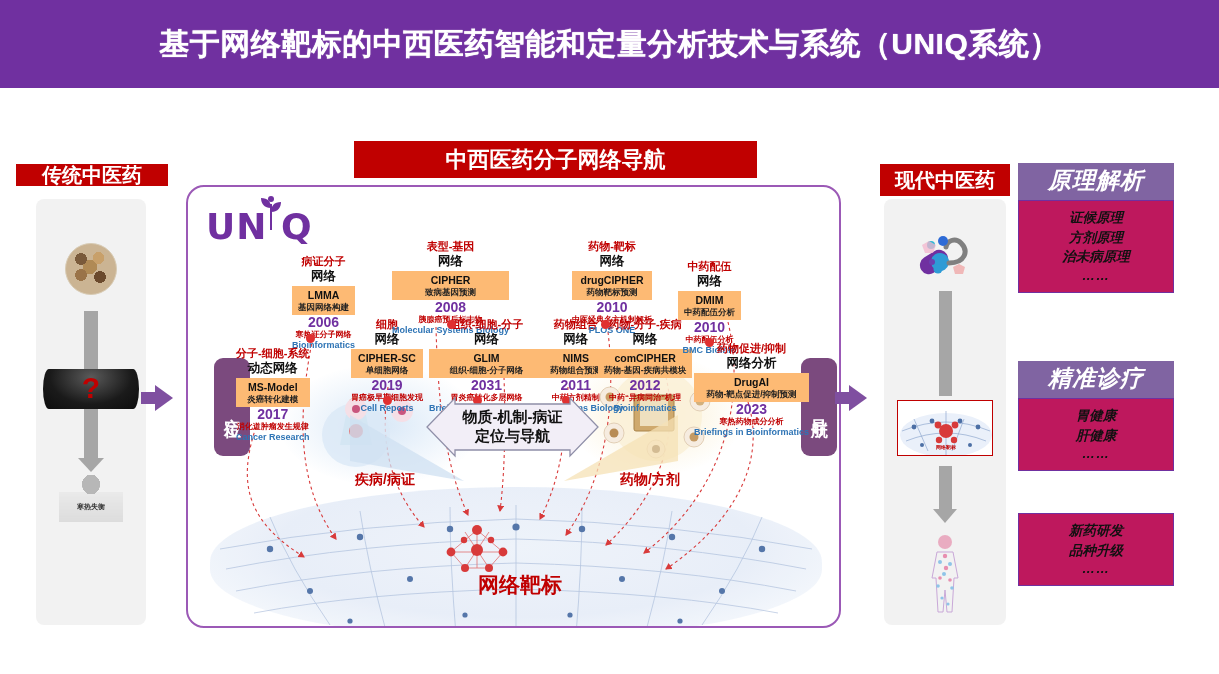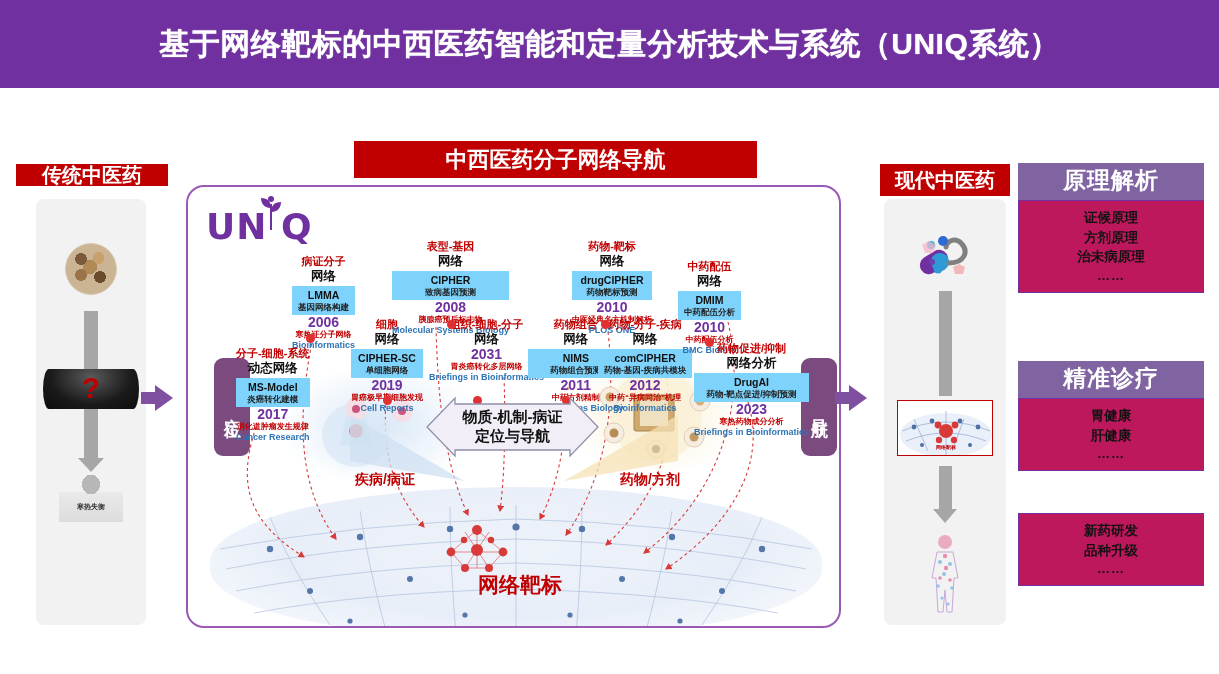--- a/index.html
+++ b/index.html
@@ -173,21 +173,21 @@
   
   .node { position: absolute; text-align: center; z-index: 4; }
   .node .cat {
     color: #C00000; font-size: 11px; font-weight: bold; line-height: 1.25;
     white-space: nowrap;
   }
   .node .cat2 {
     color: #111; font-size: 12.5px; font-weight: bold; line-height: 1.2;
   }
   .node .card {
-    background: #7dd3fc; padding: 3px 6px 2px; margin-top: 2px;
+    background: #fdba74; padding: 3px 6px 2px; margin-top: 2px;
   }
   .node .name {
     color: #111; font-size: 10.5px; font-weight: bold; line-height: 1.25;
     white-space: nowrap;
   }
   .node .desc {
     color: #222; font-size: 8.5px; font-weight: bold; line-height: 1.3;
     white-space: nowrap;
   }
   .node .year {
@@ -252,21 +252,21 @@
   #right-arrow-stem2::after {
     content: ""; position: absolute; left: 50%; bottom: -13px; transform: translateX(-50%);
     border-left: 12px solid transparent; border-right: 12px solid transparent;
     border-top: 14px solid #A6A6A6;
   }
   #right-body {
     margin-top: 22px; width: 70px; height: 86px; position: relative;
   }
 
   
-  .feature { position: absolute; width: 186px; }
+  .feature { position: absolute; width: 156px; font-style: italic; }
   .feature-head {
     background: #8064A2; color: #ffffff; font-size: 23px; font-weight: bold;
     text-align: center; padding: 2px 0 4px; letter-spacing: 1px;
   }
   .feature-body {
     border: 1.3px solid #7030A0; background: #be185d;
     text-align: center; padding: 7px 0 6px;
     font-size: 13.5px; font-weight: bold; color: #111; line-height: 1.45;
   }
   .feature-body .dots { font-size: 13px; letter-spacing: 1px; }
@@ -480,20 +480,24 @@
   </div>
   <div class="year">2008</div>
   <div class="app">胰腺癌预后标志物</div>
   <div class="jour">Molecular Systems Biology</div>
 </div>
 <div class="red-dot" style="left:447px; top:320px;"></div>
 
 <div class="node" style="left:429px; top:318px;">
   <div class="cat">组织-细胞-分子</div>
   <div class="cat2">网络</div>
+  <div class="card">
+    <div class="name">GLIM</div>
+    <div class="desc">组织-细胞-分子网络</div>
+  </div>
   <div class="year">2031</div>
   <div class="app">胃炎癌转化多层网络</div>
   <div class="jour">Briefings in Bioinformatics</div>
 </div>
 <div class="red-dot" style="left:473px; top:396px;"></div>
 
 <div class="node" style="left:528px; top:318px;">
   <div class="cat">药物组合</div>
   <div class="cat2">网络</div>
   <div class="card">

